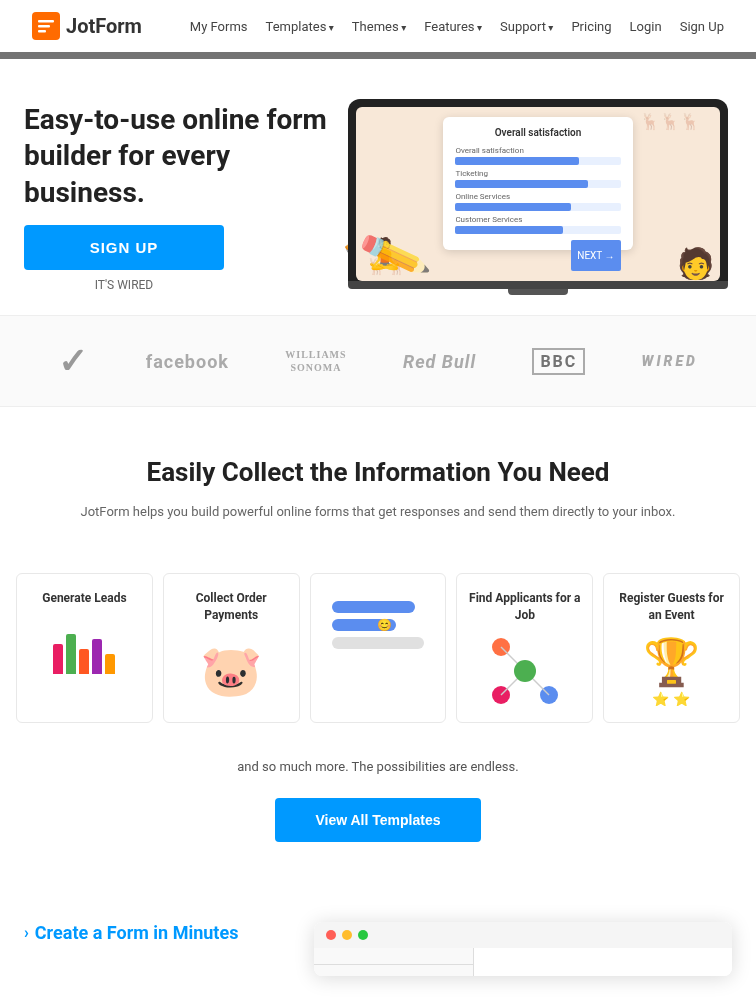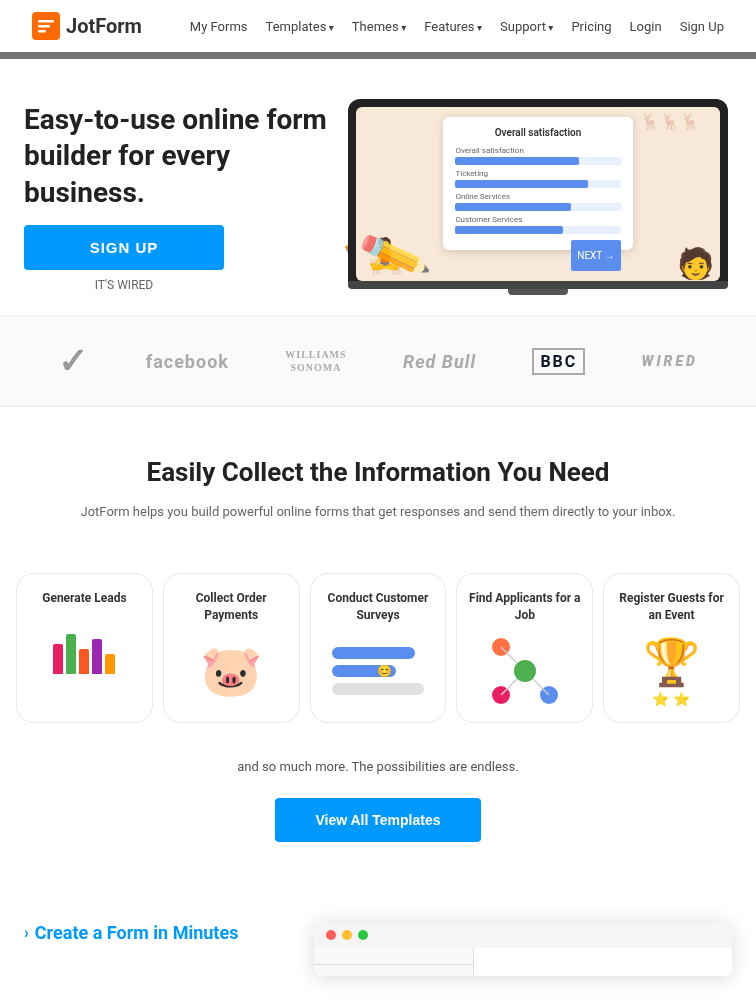--- a/index.html
+++ b/index.html
@@ -23,31 +23,31 @@
     .hero-right { flex: 1; position: relative; display: flex; justify-content: center; }
     .laptop-wrap { width: 380px; position: relative; }
 
     
     .brands { display: flex; align-items: center; justify-content: space-around; padding: 24px 30px; background: #fafafa; border-top: 1px solid #eee; border-bottom: 1px solid #eee; }
     .brand-item { color: #888; font-size: 16px; font-weight: 700; letter-spacing: 1px; }
     .brand-nike { font-size: 36px; font-family: serif; color: #999; }
     .brand-facebook { font-size: 18px; font-weight: 700; color: #aaa; }
     .brand-ws { font-size: 10px; text-align: center; line-height: 1.3; color: #aaa; font-family: serif; text-transform: uppercase; letter-spacing: 1px; }
     .brand-redbull { font-size: 18px; color: #aaa; font-style: italic; }
-    .brand-bbc { border: 2px solid #aaa; padding: 2px 6px; font-size: 16px; color: #0f172a; letter-spacing: 2px; }
+    .brand-bbc { border: 2px solid #aaa; padding: 2px 6px; font-size: 16px; color: #737373; letter-spacing: 2px; }
     .brand-wired { font-size: 14px; font-weight: 900; letter-spacing: 3px; color: #aaa; font-style: italic; }
 
     
     .info-section { text-align: center; padding: 50px 40px 30px; }
     .info-section h2 { font-size: 26px; font-weight: 700; margin-bottom: 14px; color: #222; }
     .info-section p { font-size: 13px; color: #666; line-height: 1.7; }
 
     
     .cards-row { display: flex; gap: 10px; padding: 20px 16px; overflow: hidden; }
-    .card { flex: 1; background: #fff; border: 1px solid #e8e8e8; border-radius: 18px; padding: 16px 10px; text-align: center; min-width: 0; }
+    .card { flex: 1; background: #fff; border: 1px solid #e8e8e8; border-radius: 6px; padding: 16px 10px; text-align: center; min-width: 0; }
     .card-title { font-size: 12px; font-weight: 700; color: #333; margin-bottom: 12px; line-height: 1.4; }
     .card-img { height: 70px; display: flex; align-items: center; justify-content: center; overflow: hidden; }
 
     
     .more-text { text-align: center; padding: 16px; font-size: 13px; color: #555; }
     .view-btn-wrap { text-align: center; padding: 8px 0 40px; }
     .view-all-btn { background: #0099ff; color: #fff; border: none; padding: 14px 40px; border-radius: 4px; font-size: 14px; font-weight: 600; cursor: pointer; }
 
     
     .bottom-section { display: flex; padding: 40px 24px; background: #fff; gap: 30px; }
@@ -186,21 +186,20 @@
   </div>
 
   <div class="card">
     <div class="card-title">Collect Order Payments</div>
     <div class="card-img">
       <div style="font-size:50px;">🐷</div>
     </div>
   </div>
 
   <div class="card">
-    <div class="card-title">Conduct Customer Surveys</div>
     <div class="card-img">
       <div style="width:80%;">
         <div style="height:12px; background:#5b8def; border-radius:6px; margin-bottom:6px; width:90%;"></div>
         <div style="height:12px; background:#5b8def; border-radius:6px; margin-bottom:6px; width:70%; display:flex; align-items:center; justify-content:flex-end; padding-right:4px;">
             <span style="font-size:12px;">😊</span>
           </div>
         <div style="height:12px; background:#e0e0e0; border-radius:6px;"></div>
       </div>
     </div>
   </div>

